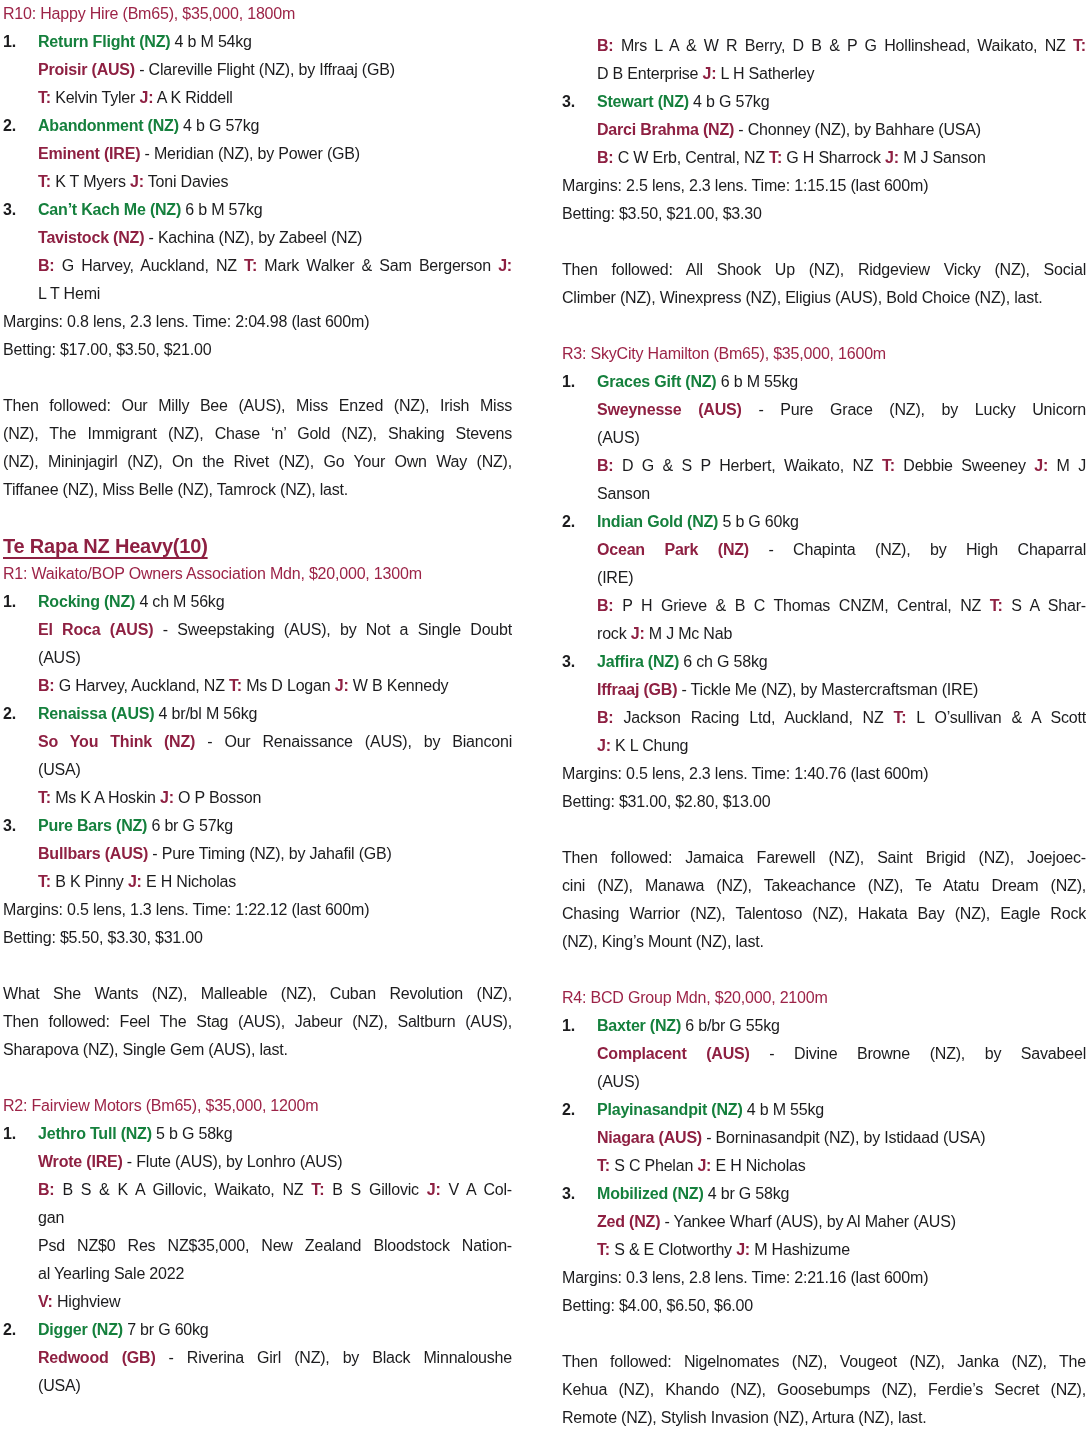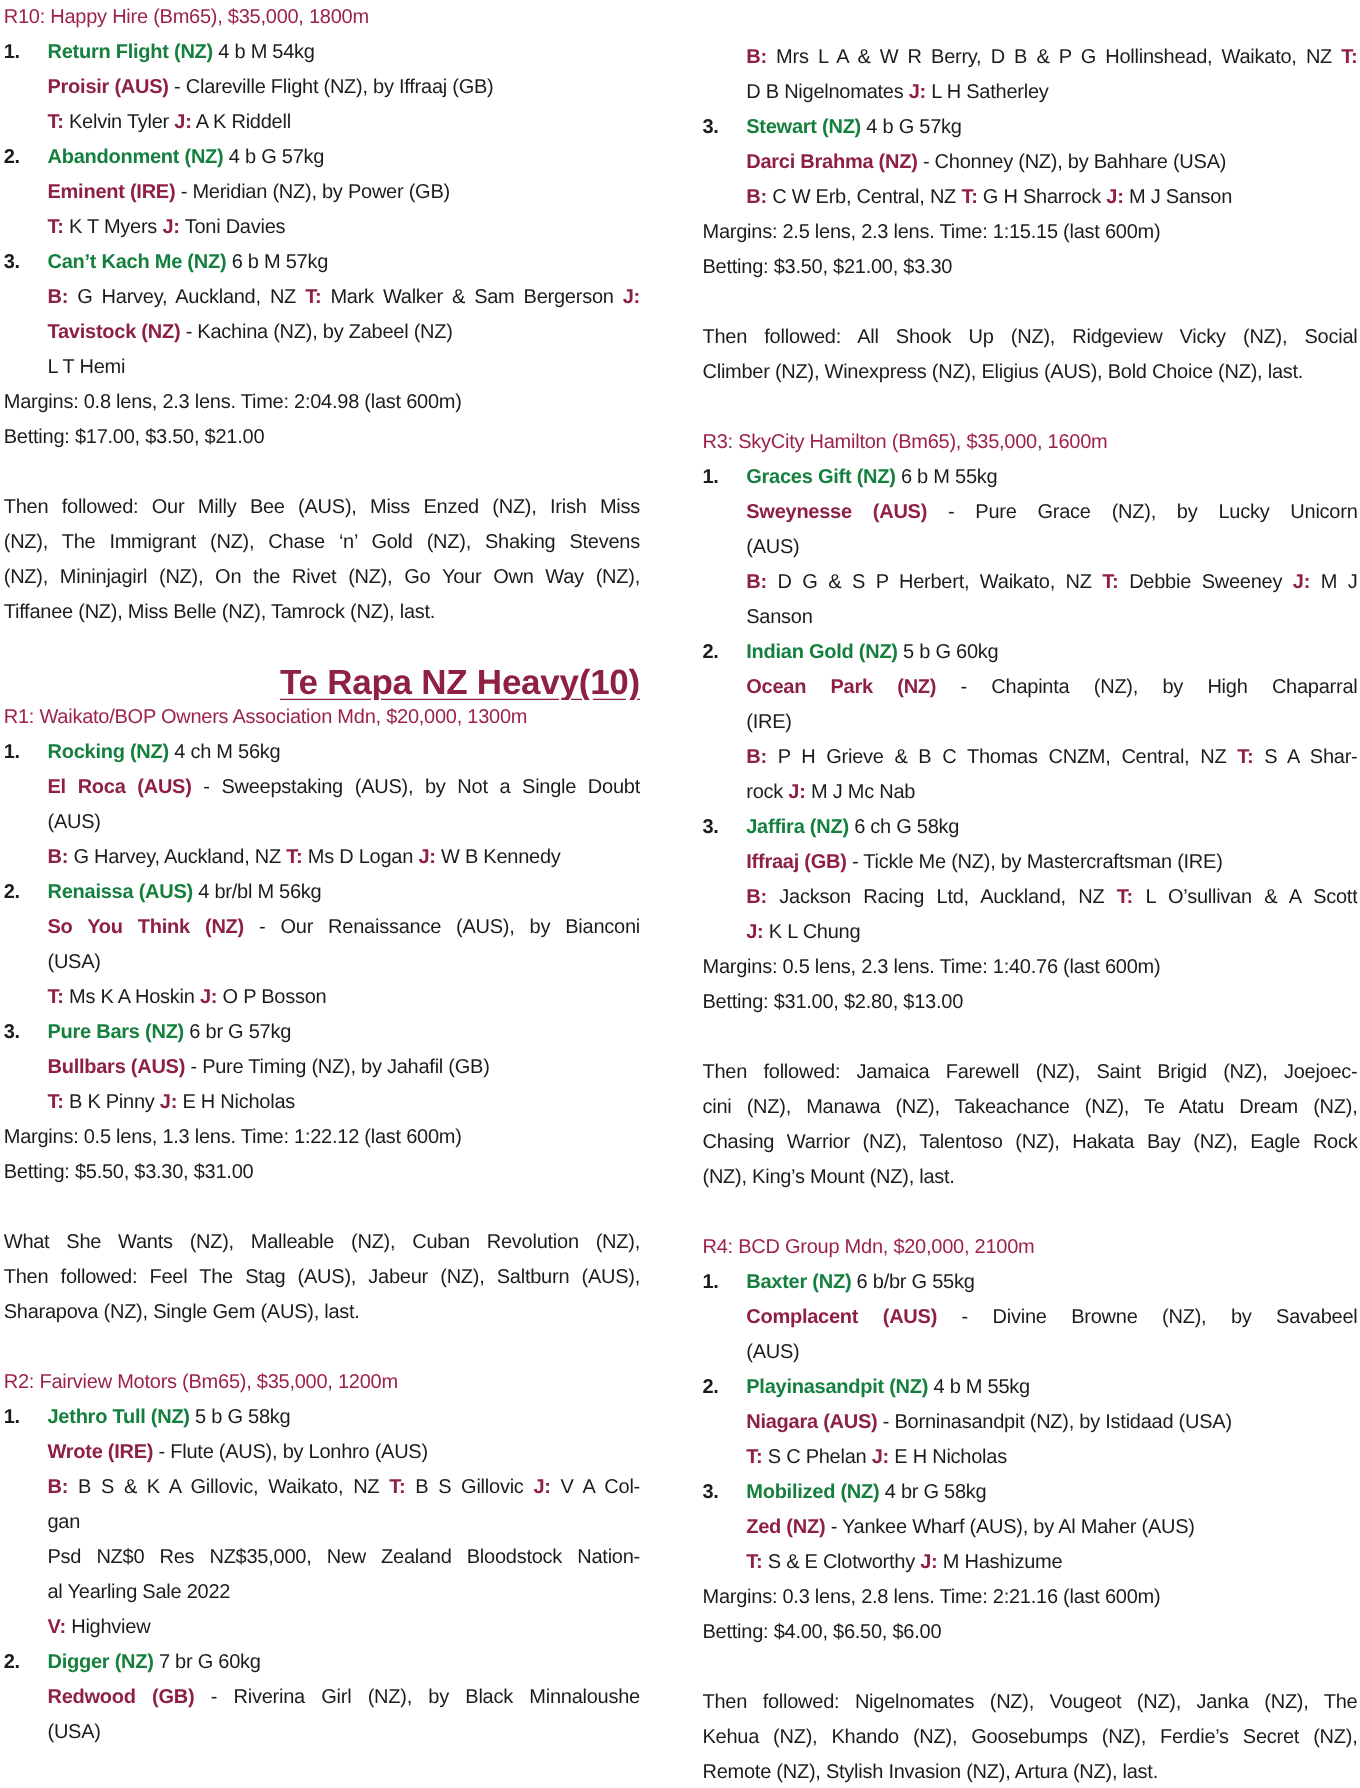--- a/index.html
+++ b/index.html
@@ -13,21 +13,21 @@
   .col-left{left:3px;width:509px;}
   .col-right{left:562px;width:524px;margin-top:32px;}
   .line{
     height:28px;line-height:28px;font-size:16px;color:#1c1c1e;
     letter-spacing:-0.2px;overflow:hidden;white-space:normal;
   }
   .line.indent{padding-left:35px;}
   .line.numbered{padding-left:35px;position:relative;}
   .num{position:absolute;left:0;top:0;font-weight:700;color:#1c1c1e;}
   .line.justify{text-align:justify;text-align-last:justify;-moz-text-align-last:justify;}
-  .line.sh-line{font-size:28px;text-align:right;}
+  .line.sh-line{font-size:20px;}
   .seg-p{color:#1c1c1e;}
   .seg-b{color:#15803d;font-weight:700;}
   .seg-r{color:#9c2347;}
   .seg-rb{color:#8e2042;font-weight:700;}
   .seg-sh{
     color:#8e2042;font-weight:700;text-decoration:underline;
     text-decoration-thickness:2px;text-underline-offset:4px;
   }
 </style>
 </head>
@@ -36,22 +36,22 @@
 <div class="page">
   <div class="col col-left">
       <div class="line"><span class="seg-r">R10: Happy Hire (Bm65), $35,000, 1800m</span></div>
       <div class="line numbered"><span class="num">1.</span><span class="seg-b">Return Flight (NZ)</span><span class="seg-p"> 4 b M 54kg</span></div>
       <div class="line indent"><span class="seg-rb">Proisir (AUS)</span><span class="seg-p"> - Clareville Flight (NZ), by Iffraaj (GB)</span></div>
       <div class="line indent"><span class="seg-rb">T:</span><span class="seg-p"> Kelvin Tyler </span><span class="seg-rb">J:</span><span class="seg-p"> A K Riddell</span></div>
       <div class="line numbered"><span class="num">2.</span><span class="seg-b">Abandonment (NZ)</span><span class="seg-p"> 4 b G 57kg</span></div>
       <div class="line indent"><span class="seg-rb">Eminent (IRE)</span><span class="seg-p"> - Meridian (NZ), by Power (GB)</span></div>
       <div class="line indent"><span class="seg-rb">T:</span><span class="seg-p"> K T Myers </span><span class="seg-rb">J:</span><span class="seg-p"> Toni Davies</span></div>
       <div class="line numbered"><span class="num">3.</span><span class="seg-b">Can’t Kach Me (NZ)</span><span class="seg-p"> 6 b M 57kg</span></div>
+      <div class="line indent"><span class="seg-rb">Tavistock (NZ)</span><span class="seg-p"> - Kachina (NZ), by Zabeel (NZ)</span></div>
       <div class="line indent justify"><span class="seg-rb">B:</span><span class="seg-p"> G Harvey, Auckland, NZ </span><span class="seg-rb">T:</span><span class="seg-p"> Mark Walker &amp; Sam Bergerson </span><span class="seg-rb">J:</span></div>
-      <div class="line indent"><span class="seg-rb">Tavistock (NZ)</span><span class="seg-p"> - Kachina (NZ), by Zabeel (NZ)</span></div>
       <div class="line indent"><span class="seg-p">L T Hemi</span></div>
       <div class="line"><span class="seg-p">Margins: 0.8 lens, 2.3 lens. Time: 2:04.98 (last 600m)</span></div>
       <div class="line"><span class="seg-p">Betting: $17.00, $3.50, $21.00</span></div>
       <div class="line"></div>
       <div class="line justify"><span class="seg-p">Then followed: Our Milly Bee (AUS), Miss Enzed (NZ), Irish Miss</span></div>
       <div class="line justify"><span class="seg-p">(NZ), The Immigrant (NZ), Chase ‘n’ Gold (NZ), Shaking Stevens</span></div>
       <div class="line justify"><span class="seg-p">(NZ), Mininjagirl (NZ), On the Rivet (NZ), Go Your Own Way (NZ),</span></div>
       <div class="line"><span class="seg-p">Tiffanee (NZ), Miss Belle (NZ), Tamrock (NZ), last.</span></div>
       <div class="line"></div>
       <div class="line sh-line"><span class="seg-sh">Te Rapa NZ Heavy(10)</span></div>
@@ -81,21 +81,21 @@
       <div class="line indent"><span class="seg-p">gan</span></div>
       <div class="line indent justify"><span class="seg-p">Psd NZ$0 Res NZ$35,000, New Zealand Bloodstock Nation-</span></div>
       <div class="line indent"><span class="seg-p">al Yearling Sale 2022</span></div>
       <div class="line indent"><span class="seg-rb">V:</span><span class="seg-p"> Highview</span></div>
       <div class="line numbered"><span class="num">2.</span><span class="seg-b">Digger (NZ)</span><span class="seg-p"> 7 br G 60kg</span></div>
       <div class="line indent justify"><span class="seg-rb">Redwood (GB)</span><span class="seg-p"> - Riverina Girl (NZ), by Black Minnaloushe</span></div>
       <div class="line indent"><span class="seg-p">(USA)</span></div>
     </div>
   <div class="col col-right">
       <div class="line indent justify"><span class="seg-rb">B:</span><span class="seg-p"> Mrs L A &amp; W R Berry, D B &amp; P G Hollinshead, Waikato, NZ </span><span class="seg-rb">T:</span></div>
-      <div class="line indent"><span class="seg-p">D B Nigelnomates </span><span class="seg-rb">J:</span><span class="seg-p"> L H Satherley</span></div>
+      <div class="line indent"><span class="seg-p">D B Enterprise </span><span class="seg-rb">J:</span><span class="seg-p"> L H Satherley</span></div>
       <div class="line numbered"><span class="num">3.</span><span class="seg-b">Stewart (NZ)</span><span class="seg-p"> 4 b G 57kg</span></div>
       <div class="line indent"><span class="seg-rb">Darci Brahma (NZ)</span><span class="seg-p"> - Chonney (NZ), by Bahhare (USA)</span></div>
       <div class="line indent"><span class="seg-rb">B:</span><span class="seg-p"> C W Erb, Central, NZ </span><span class="seg-rb">T:</span><span class="seg-p"> G H Sharrock </span><span class="seg-rb">J:</span><span class="seg-p"> M J Sanson</span></div>
       <div class="line"><span class="seg-p">Margins: 2.5 lens, 2.3 lens. Time: 1:15.15 (last 600m)</span></div>
       <div class="line"><span class="seg-p">Betting: $3.50, $21.00, $3.30</span></div>
       <div class="line"></div>
       <div class="line justify"><span class="seg-p">Then followed: All Shook Up (NZ), Ridgeview Vicky (NZ), Social</span></div>
       <div class="line"><span class="seg-p">Climber (NZ), Winexpress (NZ), Eligius (AUS), Bold Choice (NZ), last.</span></div>
       <div class="line"></div>
       <div class="line"><span class="seg-r">R3: SkyCity Hamilton (Bm65), $35,000, 1600m</span></div>

